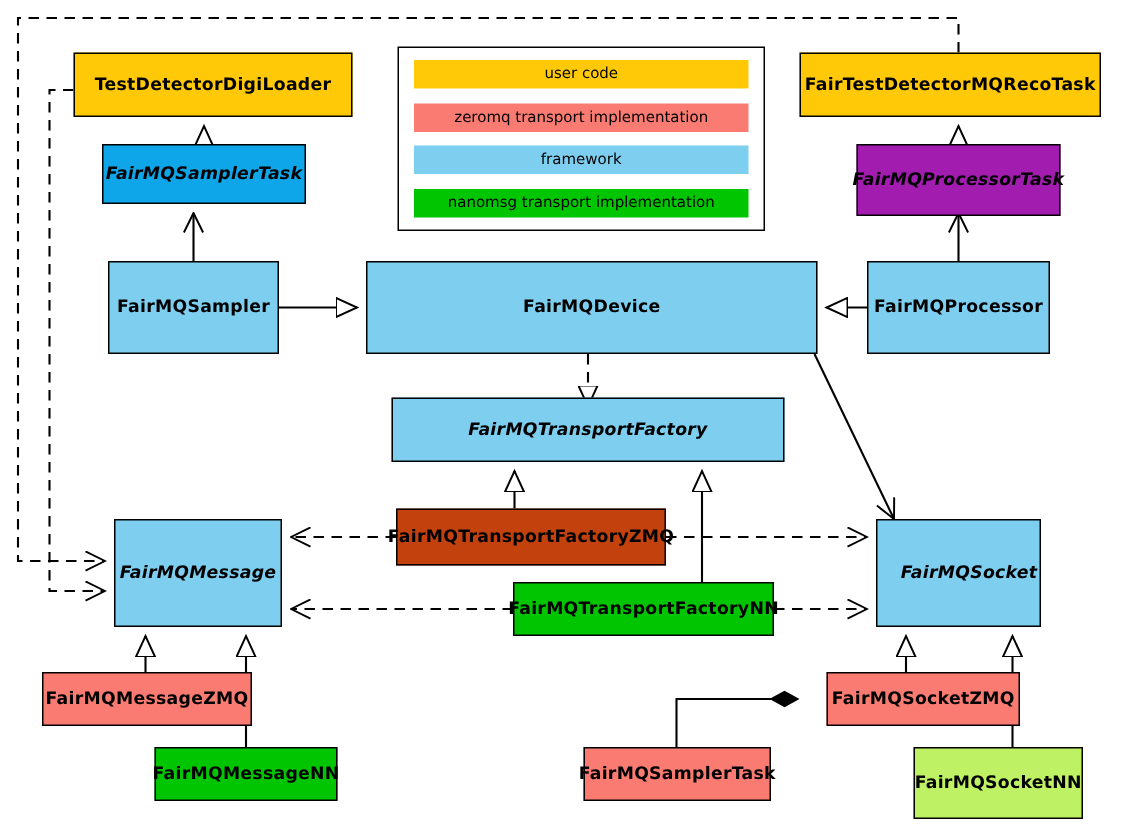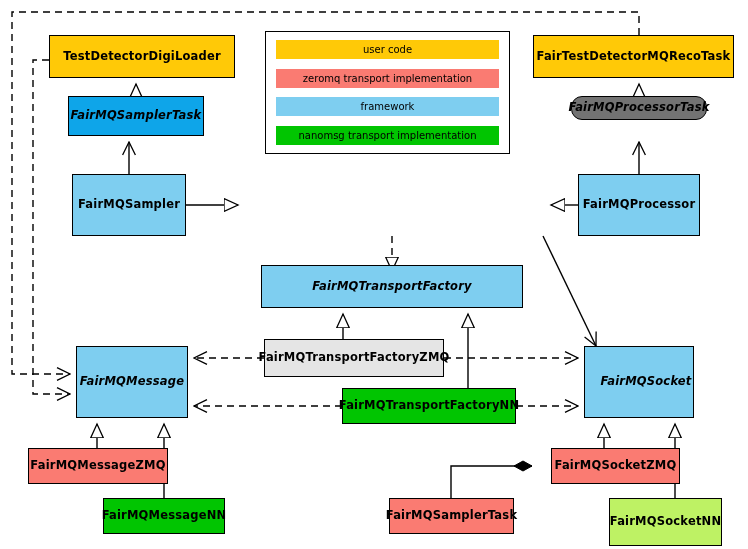--- a/index.html
+++ b/index.html
@@ -121,30 +121,31 @@
     <div class="legend-row" style="background:#7ECEF0;">framework</div>
     <div class="legend-row" style="background:#01C501;">nanomsg transport implementation</div>
   </div>
 
   <div class="node" style="left:49px;top:35px;width:186px;height:43px;background:#FFC907;">TestDetectorDigiLoader</div>
 
   <div class="node" style="left:533px;top:35px;width:201px;height:43px;background:#FFC907;">FairTestDetectorMQRecoTask</div>
 
   <div class="node abstract" style="left:68px;top:96px;width:136px;height:40px;background:#0ea5e9;">FairMQSamplerTask</div>
 
-  <div class="node abstract" style="left:571px;top:96px;width:136px;height:24px;background:#737373;border-radius:11px;">FairMQProcessorTask</div>
+  <div class="node abstract" style="left:571px;top:96px;width:136px;height:48px;background:#a21caf;">FairMQProcessorTask</div>
 
   <div class="node" style="left:72px;top:174px;width:114px;height:62px;background:#7ECEF0;">FairMQSampler</div>
 
+  <div class="node" style="left:244px;top:174px;width:301px;height:62px;background:#7ECEF0;">FairMQDevice</div>
 
   <div class="node" style="left:578px;top:174px;width:122px;height:62px;background:#7ECEF0;">FairMQProcessor</div>
 
   <div class="node abstract" style="left:261px;top:265px;width:262px;height:43px;background:#7ECEF0;">FairMQTransportFactory</div>
 
-  <div class="node" style="left:264px;top:339px;width:180px;height:38px;background:#e5e5e5;">FairMQTransportFactoryZMQ</div>
+  <div class="node" style="left:264px;top:339px;width:180px;height:38px;background:#c2410c;">FairMQTransportFactoryZMQ</div>
 
   <div class="node" style="left:342px;top:388px;width:174px;height:36px;background:#01C501;">FairMQTransportFactoryNN</div>
 
   <div class="node abstract" style="left:76px;top:346px;width:112px;height:72px;background:#7ECEF0;">FairMQMessage</div>
 
   <div class="node abstract" style="left:584px;top:346px;width:110px;height:72px;background:#7ECEF0;padding-left:14px;">FairMQSocket</div>
 
   <div class="node" style="left:28px;top:448px;width:140px;height:36px;background:#FA7B72;">FairMQMessageZMQ</div>
 
   <div class="node" style="left:103px;top:498px;width:122px;height:36px;background:#01C501;">FairMQMessageNN</div>

